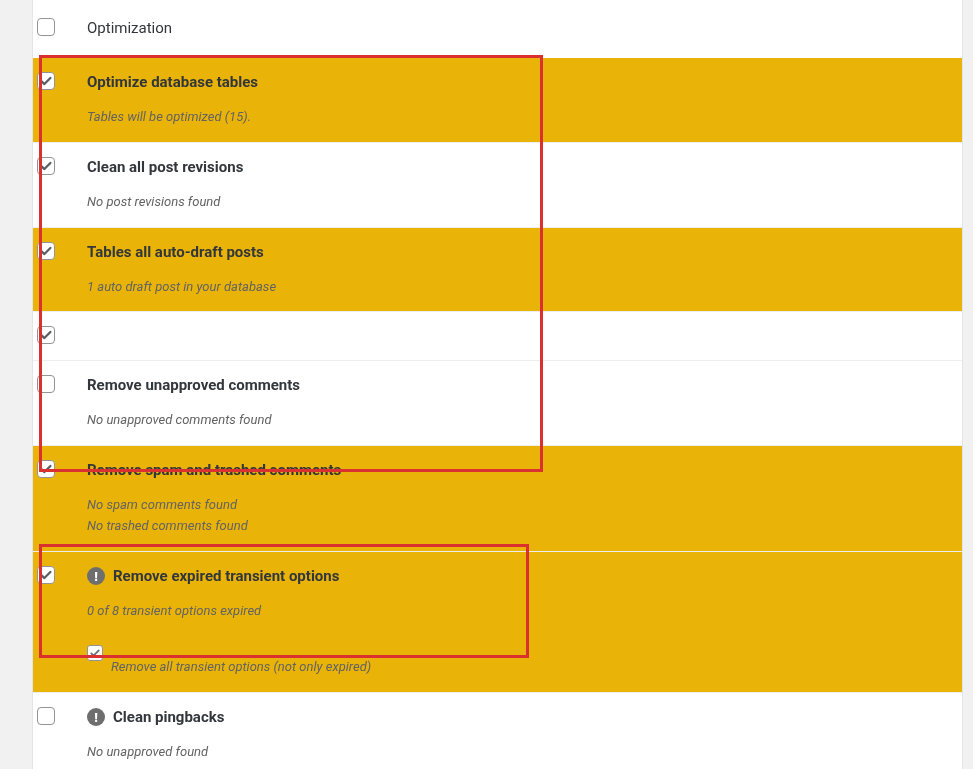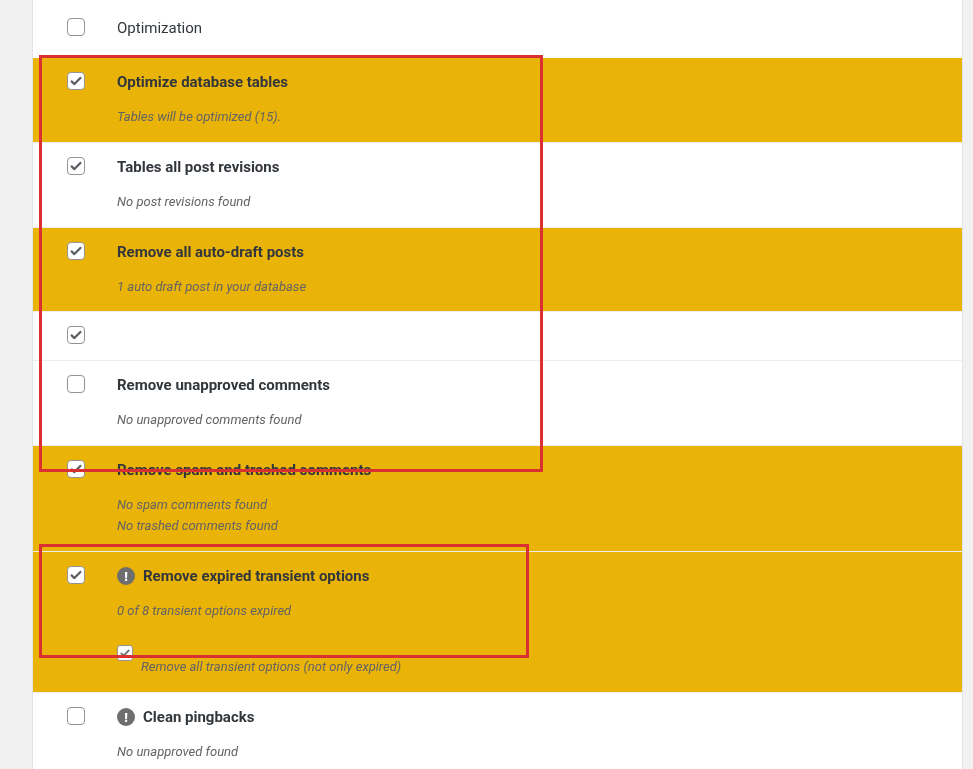--- a/index.html
+++ b/index.html
@@ -15,21 +15,21 @@
     position: relative;
     margin-left: 32px;
     margin-right: 10px;
     background: #fff;
     border: 1px solid #e2e4e7;
     border-top: none;
   }
   .row {
     display: flex;
     align-items: flex-start;
-    padding: 14px 20px 14px 34px;
+    padding: 14px 20px 14px 4px;
     border-top: 1px solid #eceef0;
   }
   .row:first-child { border-top: none; }
   .row.alt { background: #eab308; }
   .row.header { padding-top: 18px; padding-bottom: 18px; }
   .col-check {
     width: 50px;
     flex: 0 0 50px;
     padding-top: 0;
   }
@@ -139,31 +139,31 @@
             <span>Optimize database tables</span>
           </div><div class="item-desc">Tables will be optimized (15).</div></div>
       </div>
       <div class="row">
         <div class="col-check"><span class="cb checked">
             <svg viewBox="0 0 16 16" width="14" height="14">
               <path d="M3 8.5 L6.2 11.5 L13 4.5"></path>
             </svg>
           </span></div>
         <div class="col-content"><div class="item-title">
-            <span>Tables all post revisions</span>
+            <span>Clean all post revisions</span>
           </div><div class="item-desc">No post revisions found</div></div>
       </div>
       <div class="row alt">
         <div class="col-check"><span class="cb checked">
             <svg viewBox="0 0 16 16" width="14" height="14">
               <path d="M3 8.5 L6.2 11.5 L13 4.5"></path>
             </svg>
           </span></div>
         <div class="col-content"><div class="item-title">
-            <span>Remove all auto-draft posts</span>
+            <span>Tables all auto-draft posts</span>
           </div><div class="item-desc">1 auto draft post in your database</div></div>
       </div>
       <div class="row">
         <div class="col-check"><span class="cb checked">
             <svg viewBox="0 0 16 16" width="14" height="14">
               <path d="M3 8.5 L6.2 11.5 L13 4.5"></path>
             </svg>
           </span></div>
       </div>
       <div class="row">

